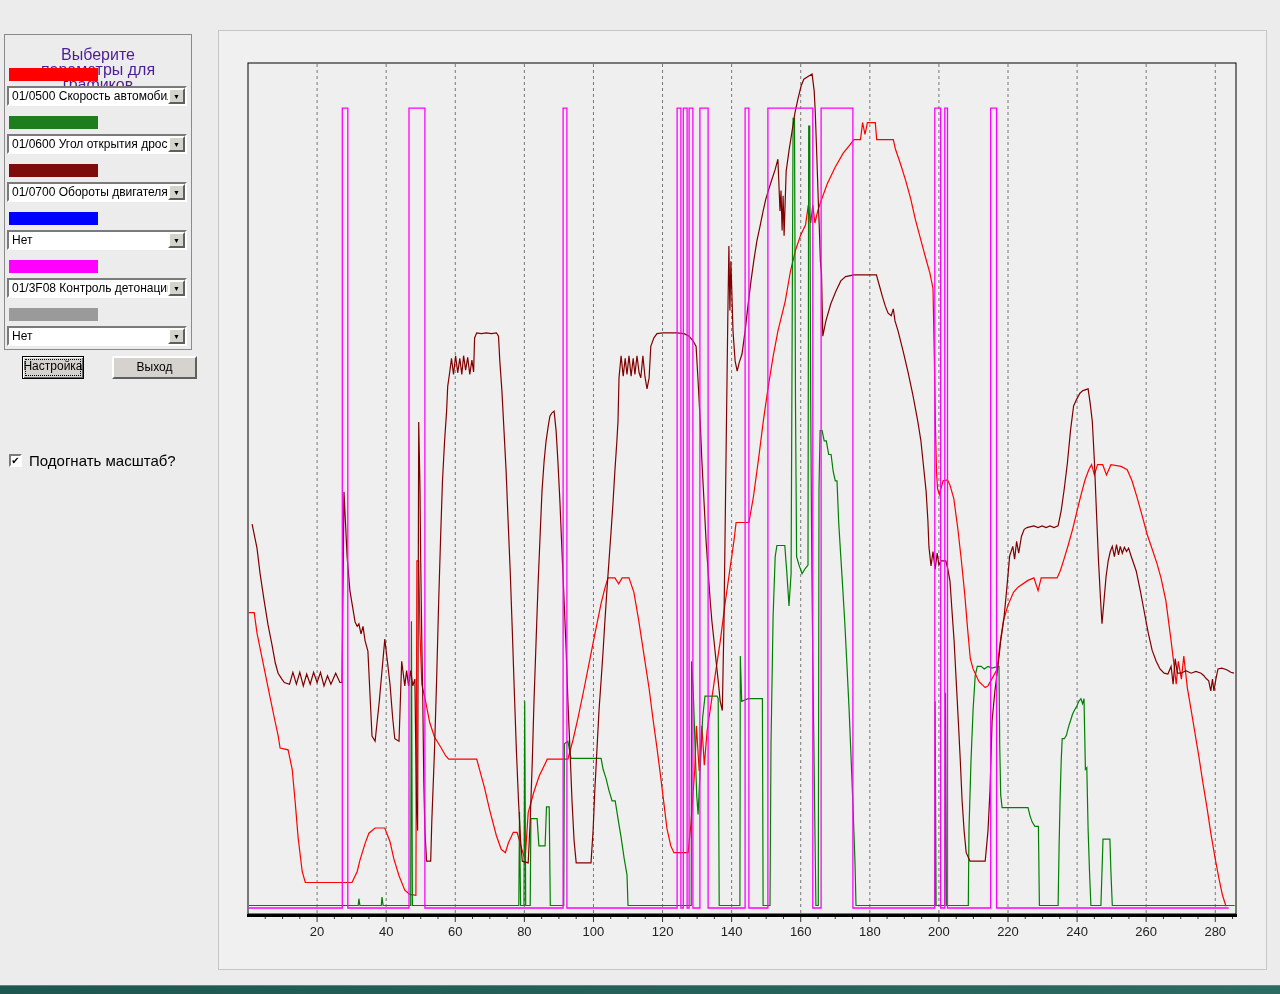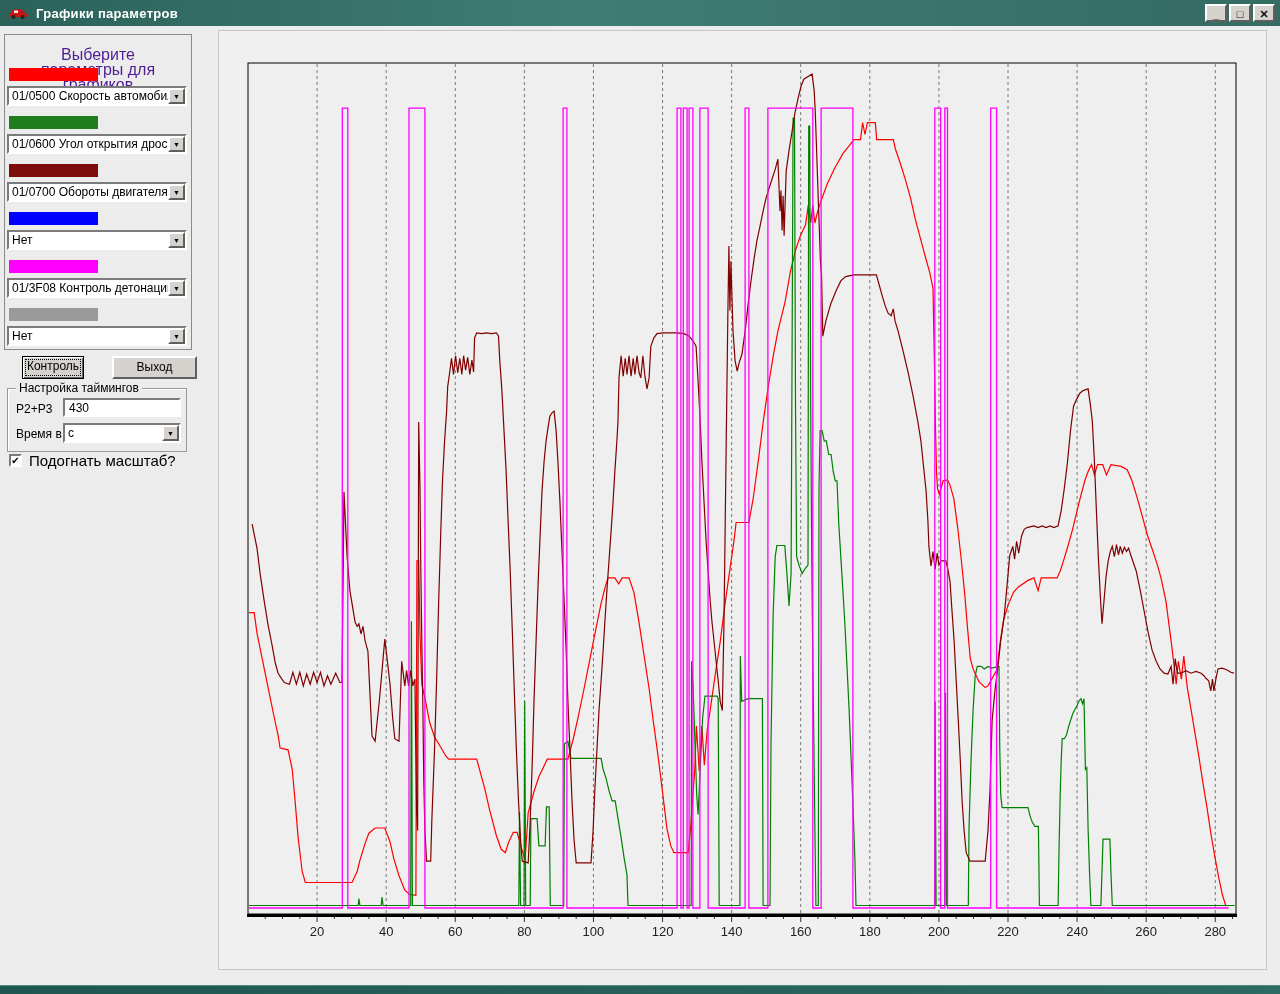--- a/index.html
+++ b/index.html
@@ -76,36 +76,20 @@
   
   #taskbar-strip { position:absolute; left:0; top:985px; width:1280px; height:9px;
     background:linear-gradient(90deg,#1f5750,#2d6a61);
     border-top:1px solid #4e8d82; }
 </style>
 </head>
 <body>
 
 <div id="window">
 
-  <div id="titlebar">
-    <div id="title-icon">
-      <svg width="20" height="14" viewBox="0 0 20 14">
-        <path d="M2 8 L4 4 L13 3 L17 7 L19 8 L19 11 L1 11 L1 8 Z" fill="#c81414"></path>
-        <circle cx="5.5" cy="11" r="2" fill="#222"></circle>
-        <circle cx="14.5" cy="11" r="2" fill="#222"></circle>
-        <rect x="6" y="4.5" width="4" height="2.5" fill="#e8e8e8"></rect>
-      </svg>
-    </div>
-    <div id="title-text">Графики параметров</div>
-    <div id="win-controls">
-      <div class="winbtn">_</div>
-      <div class="winbtn">□</div>
-      <div class="winbtn">✕</div>
-    </div>
-  </div>
 
   <div id="sidebar">
     <div id="sidebar-header">Выберите параметры для графиков</div>
     <div id="param-list">
         <div class="param-row" style="top: 33px;">
           <div class="swatch" style="background: rgb(255, 0, 0);"></div>
           <div class="combo">
             <span class="val">01/0500 Скорость автомобиля</span>
             <span class="btn">▼</span>
           </div>
@@ -141,33 +125,23 @@
         <div class="param-row" style="top: 273px;">
           <div class="swatch" style="background: rgb(154, 154, 154);"></div>
           <div class="combo">
             <span class="val">Нет</span>
             <span class="btn">▼</span>
           </div>
         </div>
       </div>
   </div>
 
-  <div id="build-btn" class="pushbtn">Контроль</div>
+  <div id="build-btn" class="pushbtn">Настройка</div>
   <div id="exit-btn" class="pushbtn">Выход</div>
 
-  <div id="timing-group">
-    <div id="timing-title">Настройка таймингов</div>
-    <div id="p2p3-label" class="fieldlabel">P2+P3</div>
-    <input id="p2p3-input" value="430" style="">
-    <div id="time-label" class="fieldlabel">Время в</div>
-    <div id="time-combo" class="combo">
-      <span class="val">с</span>
-      <span class="btn">▼</span>
-    </div>
-  </div>
 
   <div id="fit-check-row">
     <div id="fit-checkbox"><span id="checkbox-mark">✔</span></div>
     <div id="fit-check-label">Подогнать масштаб?</div>
   </div>
 
   <div id="chart-panel">
     <svg id="chart-svg" width="1049" height="940" viewBox="0 0 1049 940">
         <rect x="29" y="32" width="988" height="851" fill="#EFEFEF" stroke="#000" stroke-width="1"></rect>
         <line x1="98.0909090909091" y1="33" x2="98.0909090909091" y2="882" stroke="#777777" stroke-width="1" stroke-dasharray="3,3"></line>

